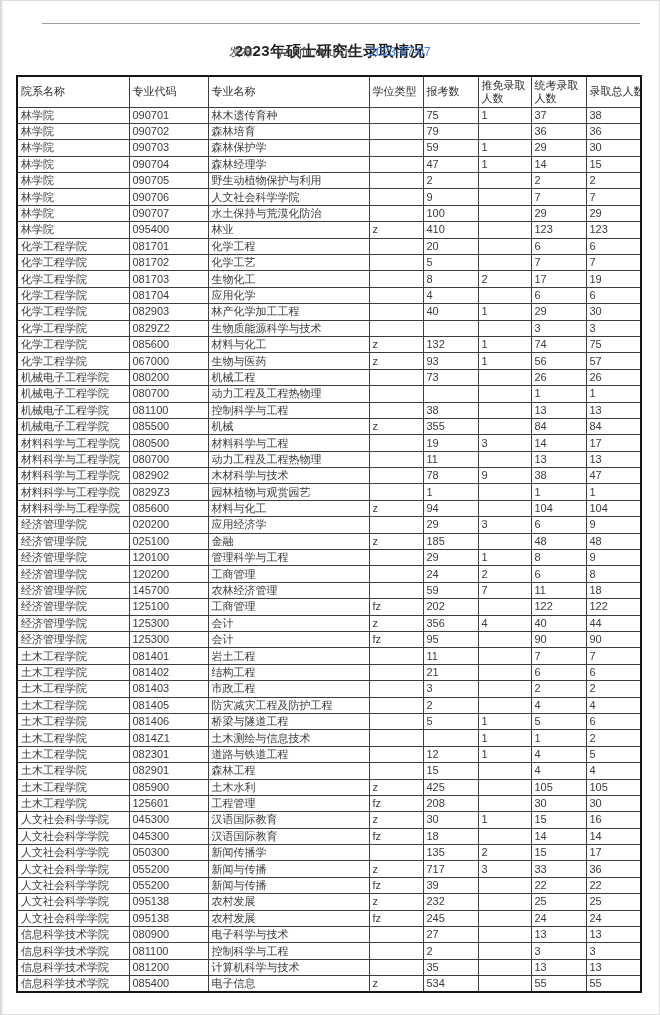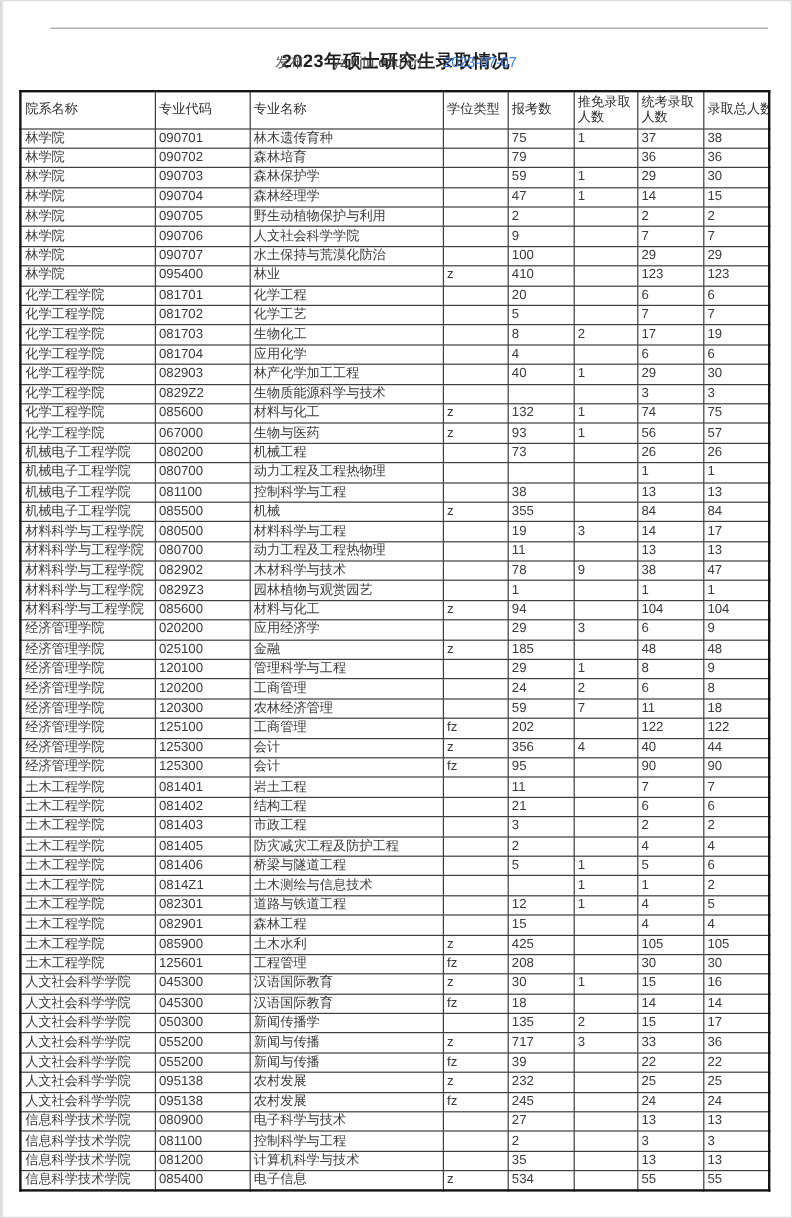--- a/index.html
+++ b/index.html
@@ -372,21 +372,21 @@
         <td>120200</td>
         <td>工商管理</td>
         <td></td>
         <td>24</td>
         <td>2</td>
         <td>6</td>
         <td>8</td>
       </tr>
       <tr>
         <td>经济管理学院</td>
-        <td>120300</td>
+        <td>145700</td>
         <td>农林经济管理</td>
         <td></td>
         <td>59</td>
         <td>7</td>
         <td>11</td>
         <td>18</td>
       </tr>
       <tr>
         <td>经济管理学院</td>
         <td>125100</td>

